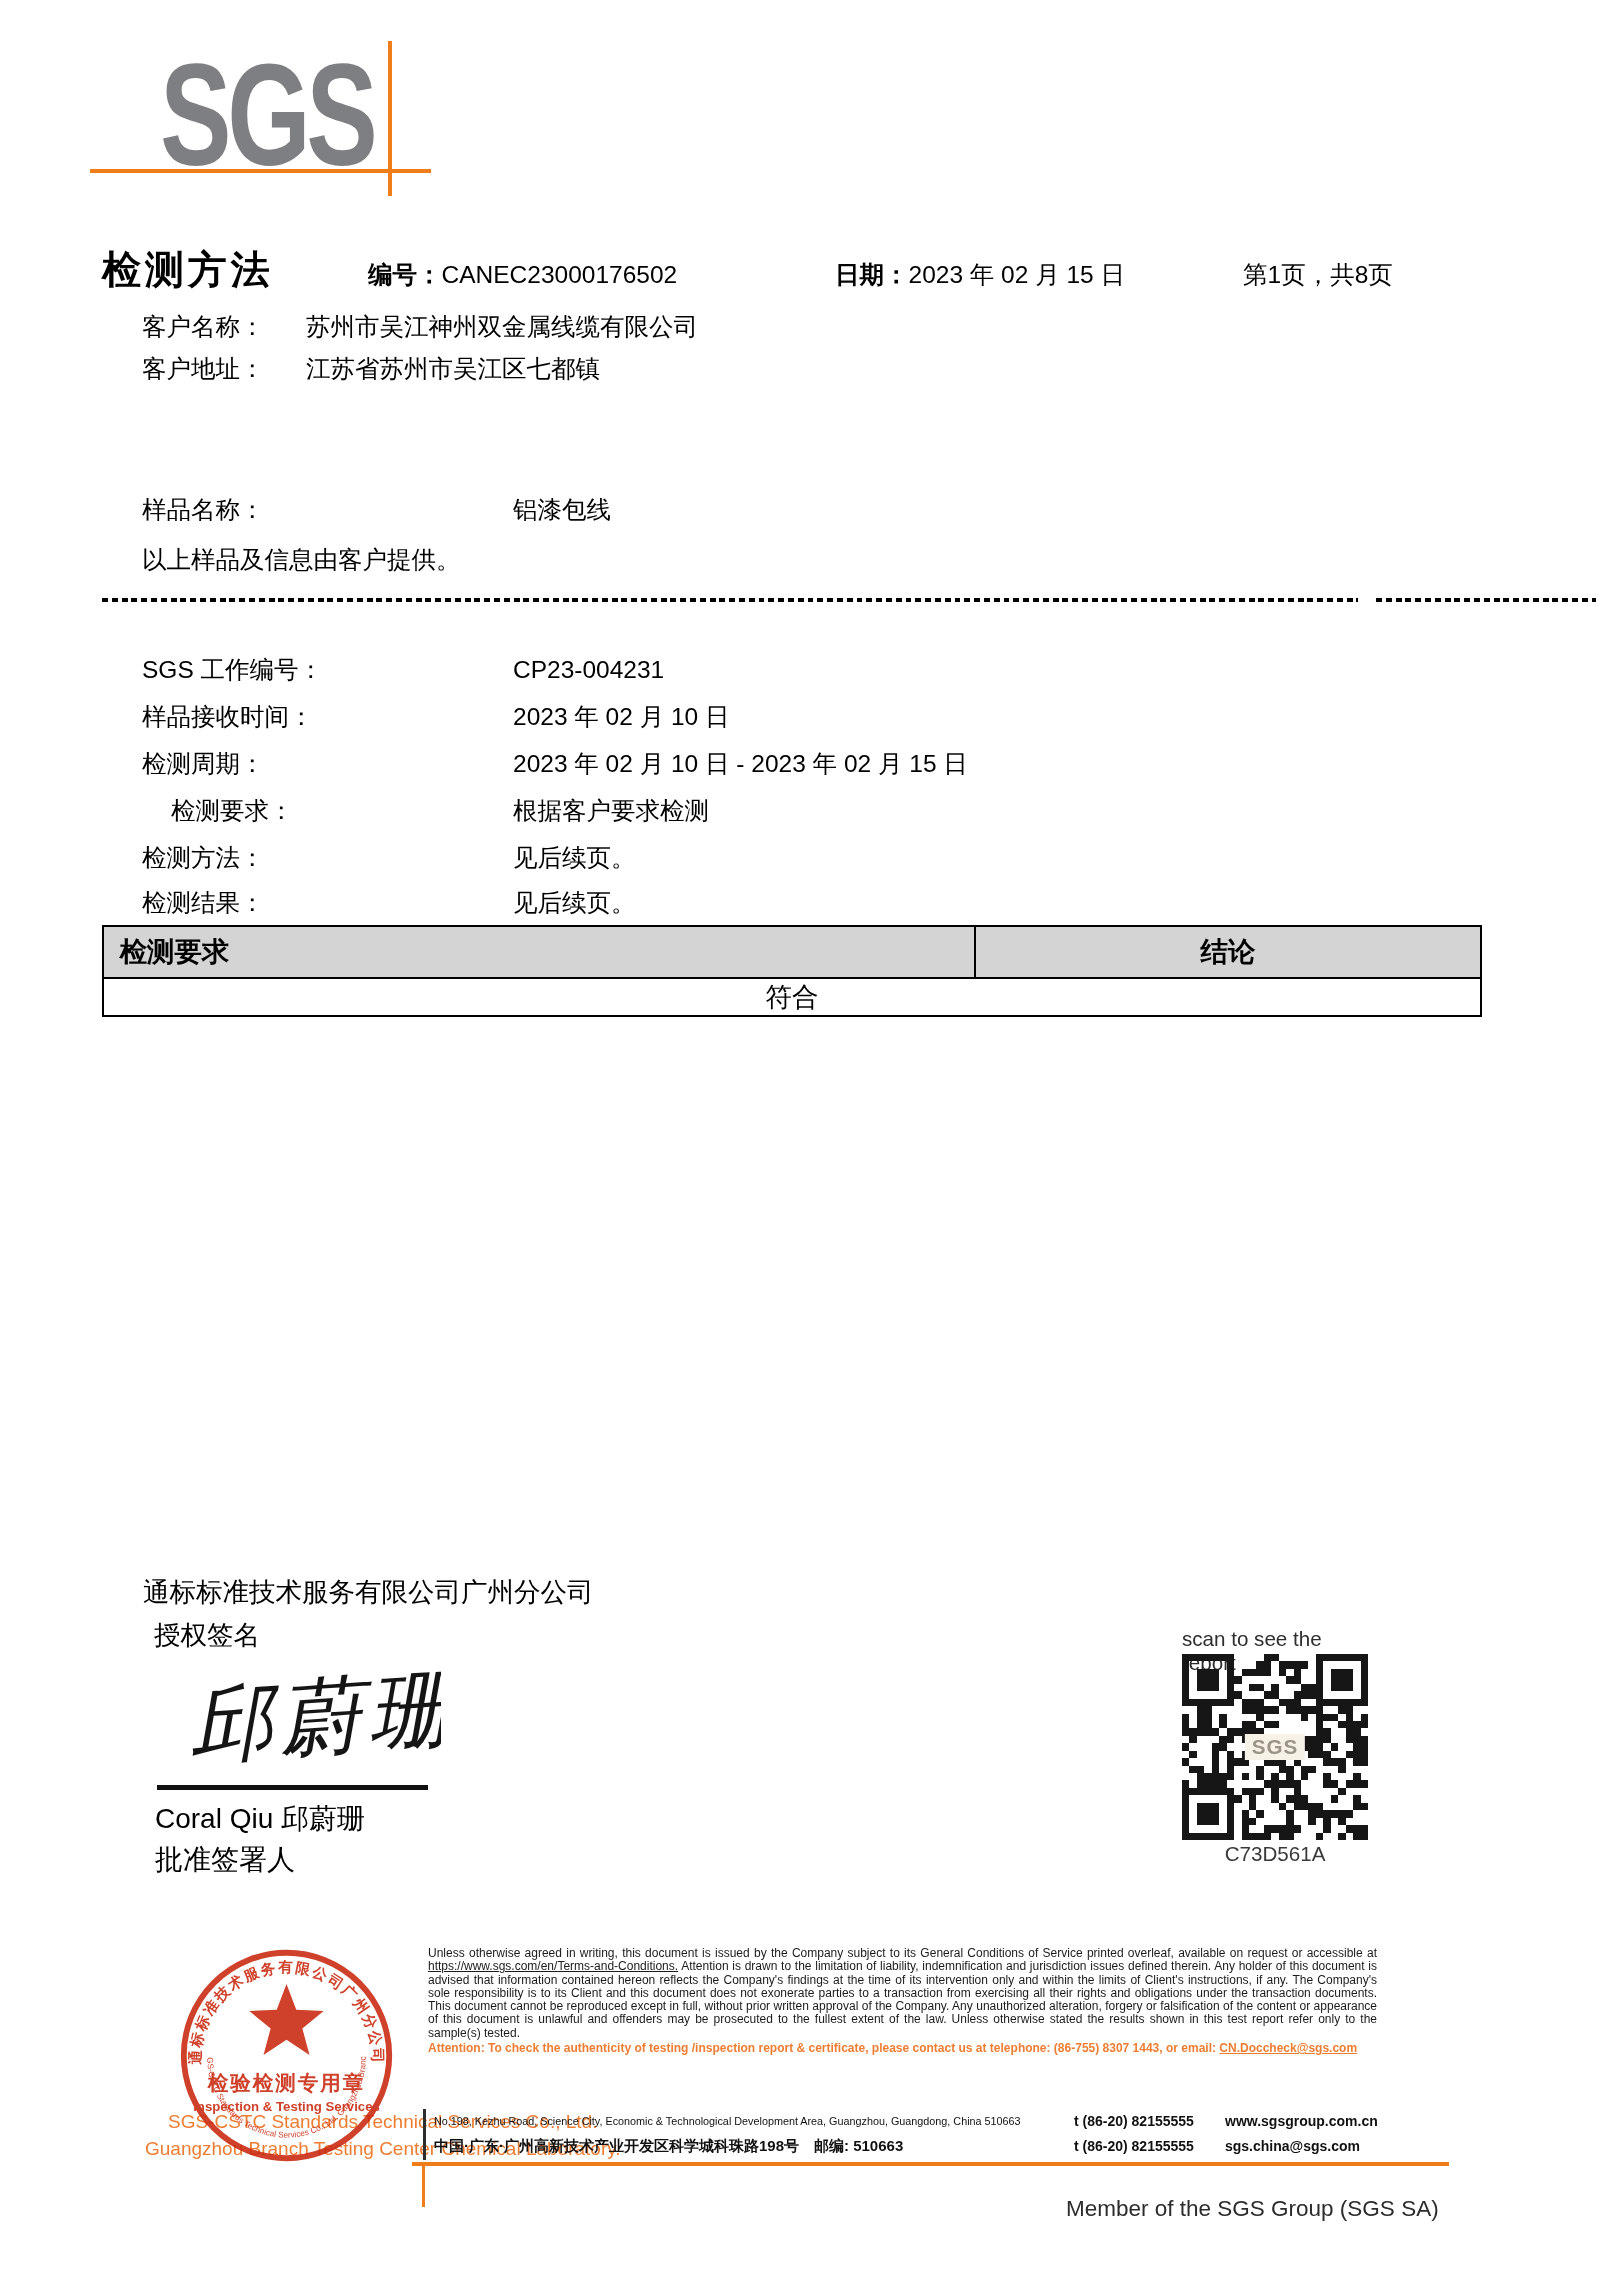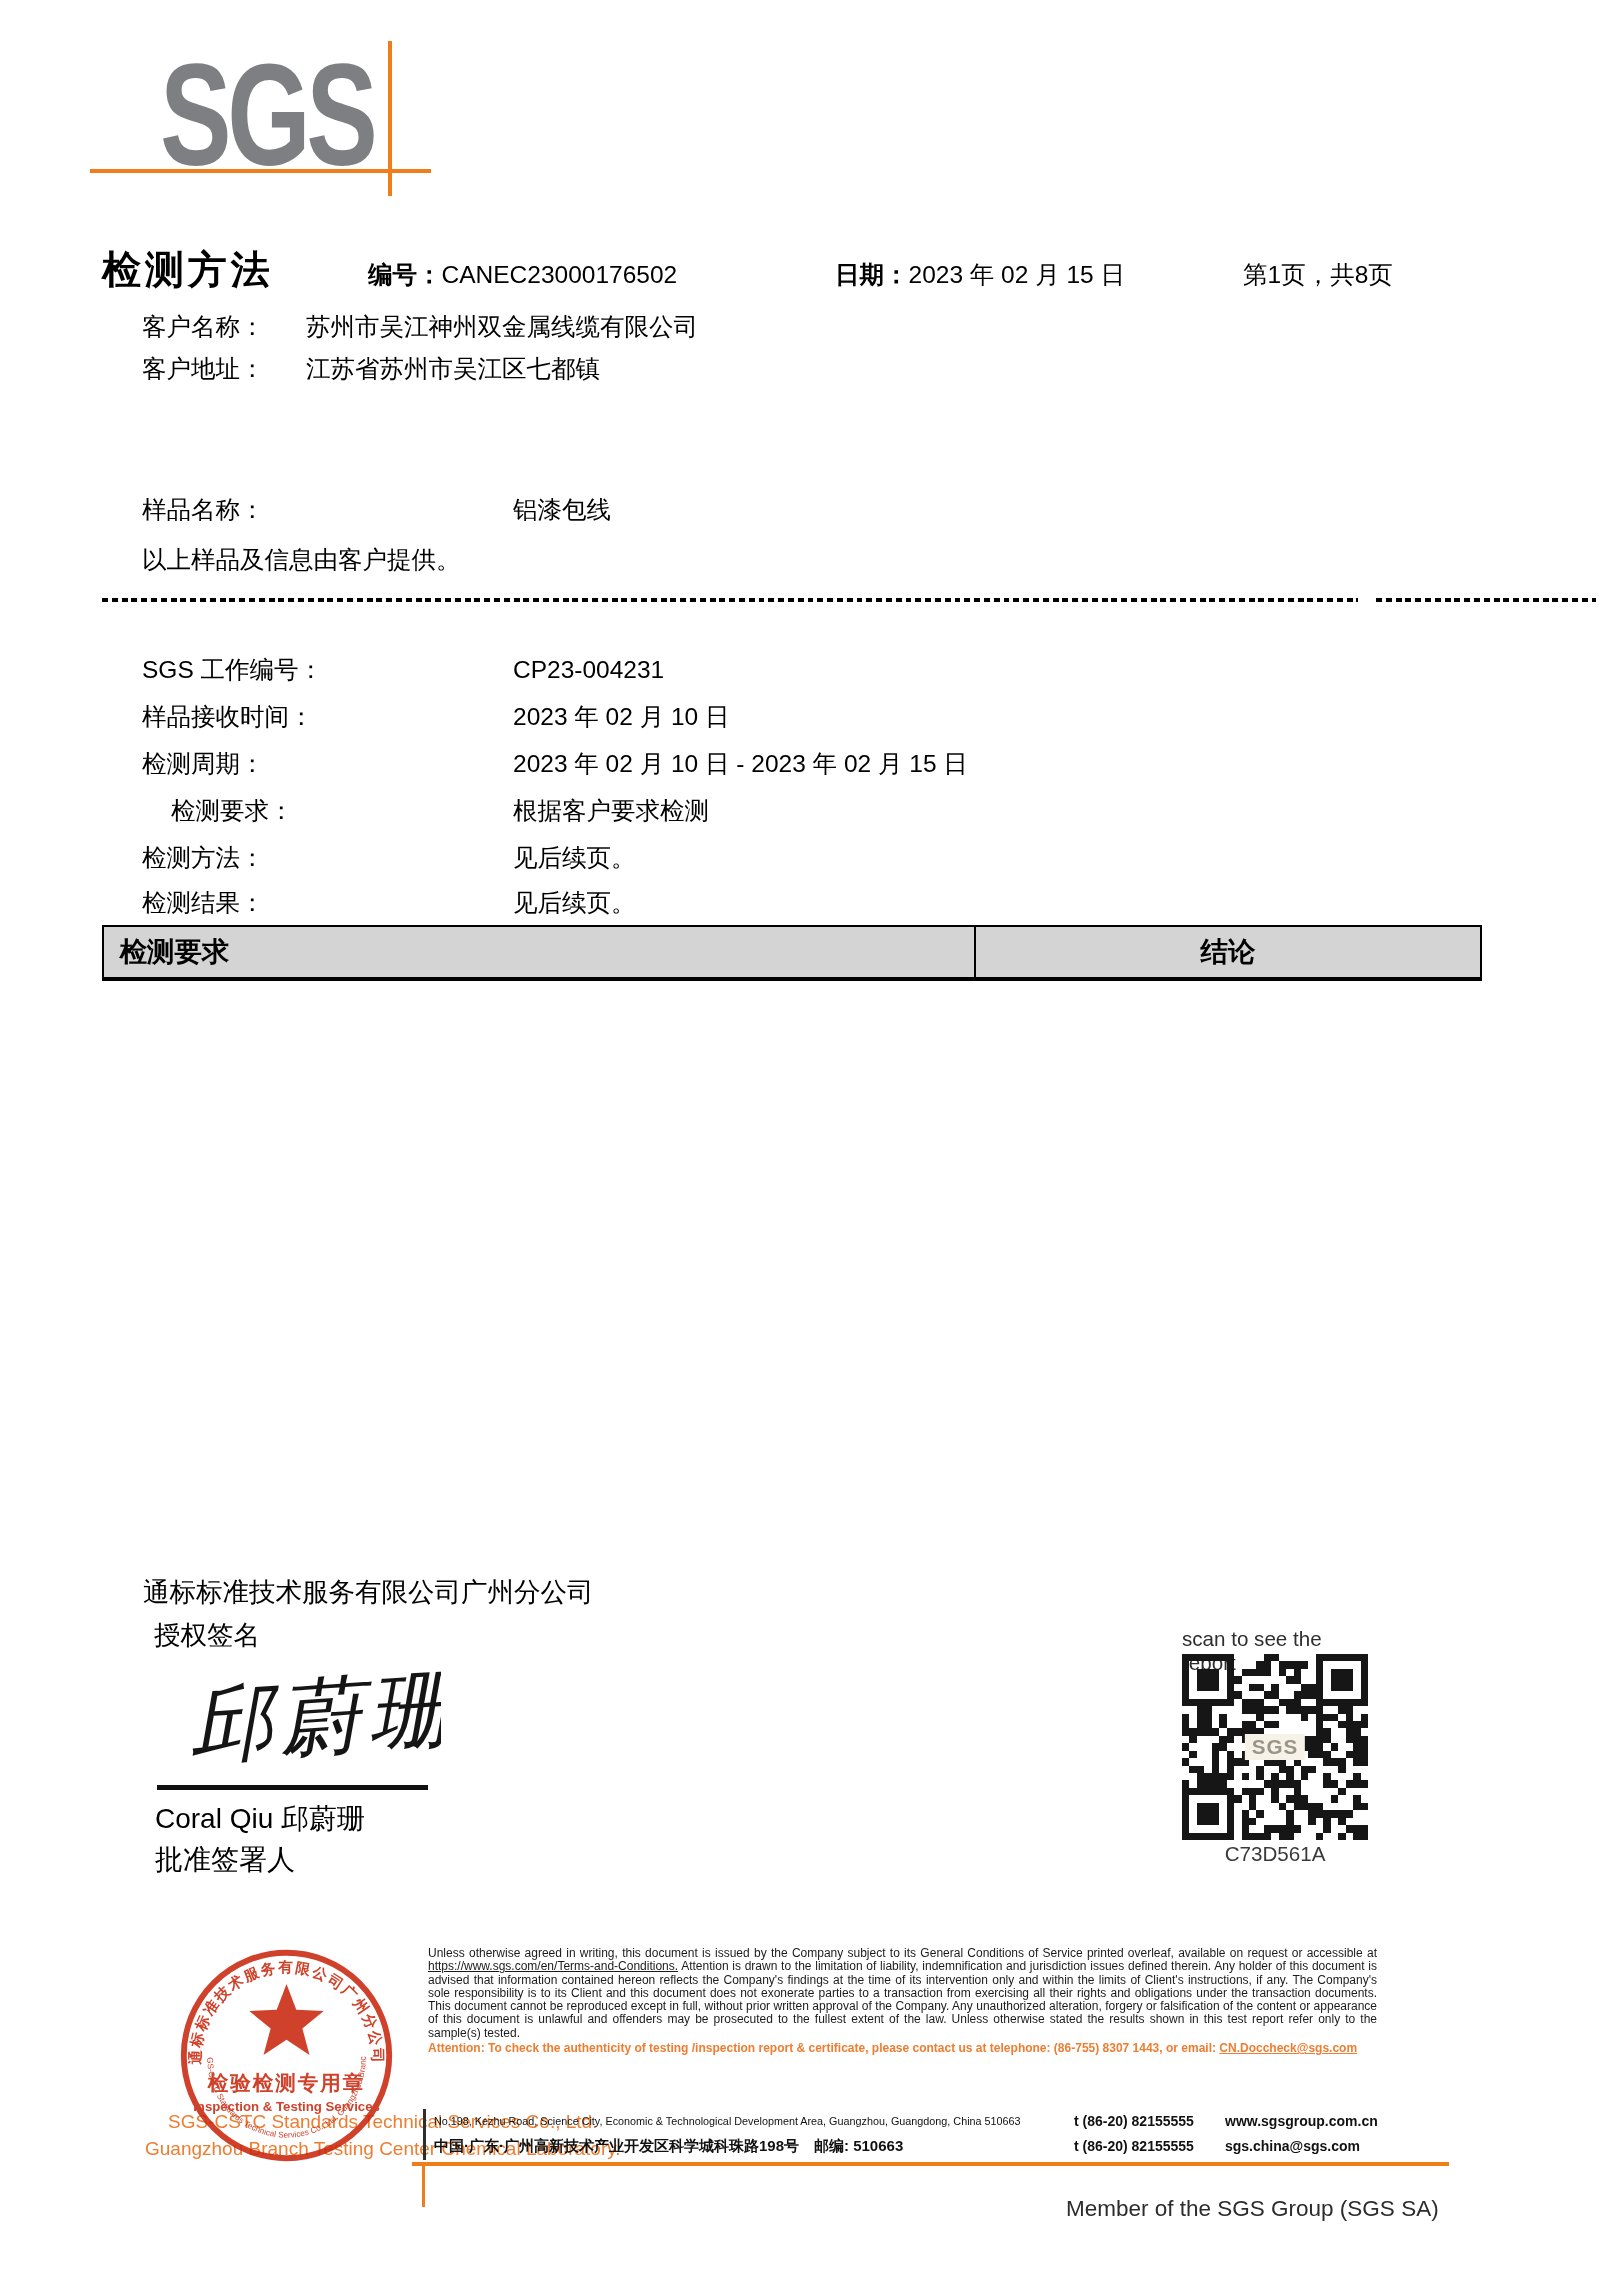--- a/index.html
+++ b/index.html
@@ -121,20 +121,21 @@
   <div class="abs f25" style="left:513px;top:843px;">见后续页。</div>
   <div class="abs f25" style="left:142px;top:888px;">检测结果：</div>
   <div class="abs f25" style="left:513px;top:888px;">见后续页。</div>
 
   <div class="abs req-table">
     <div class="req-header">
       <div class="req-h-left">检测要求</div>
       <div class="req-h-right">结论</div>
     </div>
     <div class="req-body">
+      <div class="req-b-right">符合</div>
     </div>
   </div>
 
   <div class="abs f27" style="left:143px;top:1574px;">通标标准技术服务有限公司广州分公司</div>
   <div class="abs f27" style="left:154px;top:1617px;">授权签名</div>
 
   <svg class="abs sig-svg" width="294" height="125" viewBox="0 0 300 128">
     <text x="42" y="94" font-size="86" fill="#151515" font-style="italic" letter-spacing="6" transform="rotate(-4 150 64)">邱蔚珊</text>
   </svg>
   <div class="abs sig-underline"></div>

